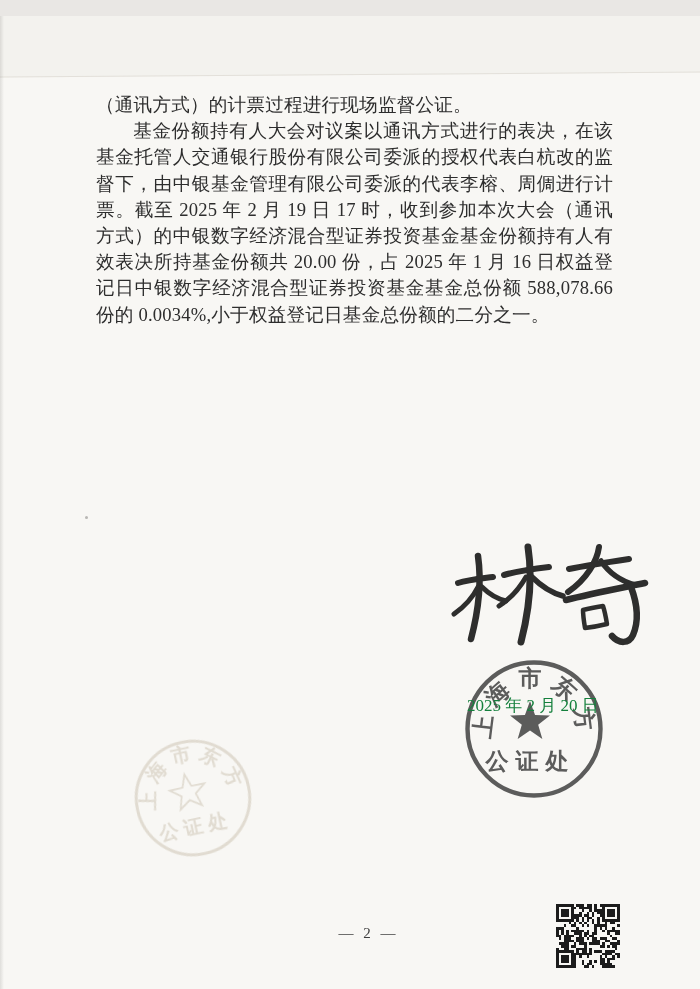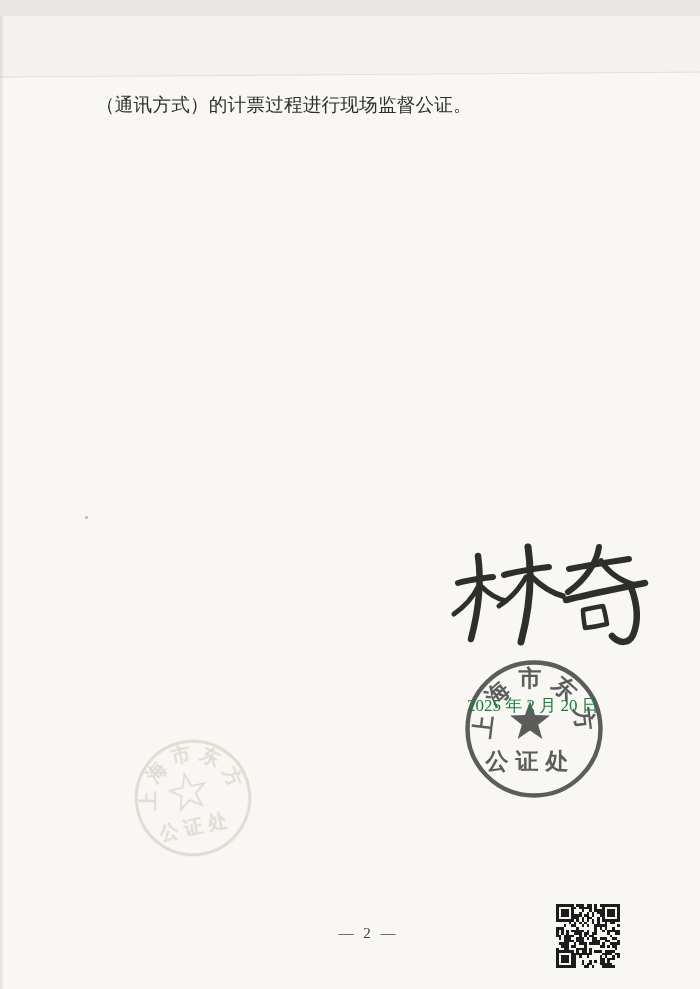--- a/index.html
+++ b/index.html
@@ -56,20 +56,21 @@
 <body>
 
 <div class="scan">
 
   <div class="top-shade"></div>
   <div class="left-sliver"></div>
   <div class="speck"></div>
 
   <div class="content">
     <p>（通讯方式）的计票过程进行现场监督公证。</p>
+    <p class="indent">基金份额持有人大会对议案以通讯方式进行的表决，在该基金托管人交通银行股份有限公司委派的授权代表白杭改的监督下，由中银基金管理有限公司委派的代表李榕、周倜进行计票。截至 2025 年 2 月 19 日 17 时，收到参加本次大会（通讯方式）的中银数字经济混合型证券投资基金基金份额持有人有效表决所持基金份额共 20.00 份，占 2025 年 1 月 16 日权益登记日中银数字经济混合型证券投资基金基金总份额 588,078.66 份的 0.0034%,小于权益登记日基金总份额的二分之一。</p>
   </div>
 
 
 
   <svg class="signature" width="202" height="108" viewBox="0 0 202 108" aria-label="林奇">
     <g>
       <path d="M10,40 C20,37 30,36 45,34" stroke-width="6"></path>
       <path d="M30,13 C33,34 32,62 23,96" stroke-width="6.5"></path>
       <path d="M30,44 C24,56 16,64 6,71" stroke-width="5"></path>
       <path d="M34,44 C42,52 50,56 58,58" stroke-width="5"></path>

